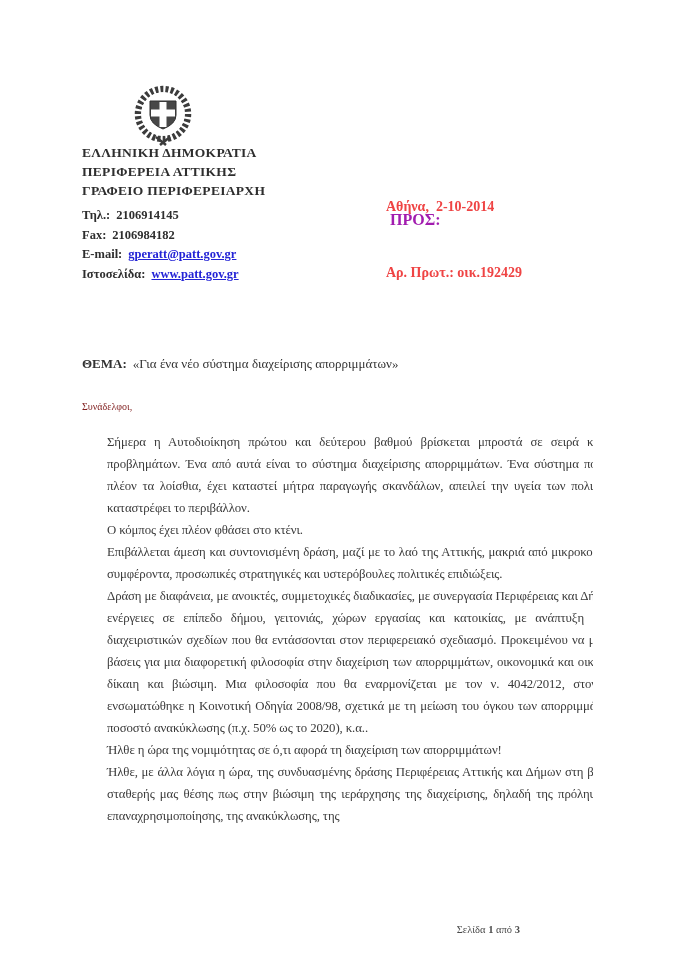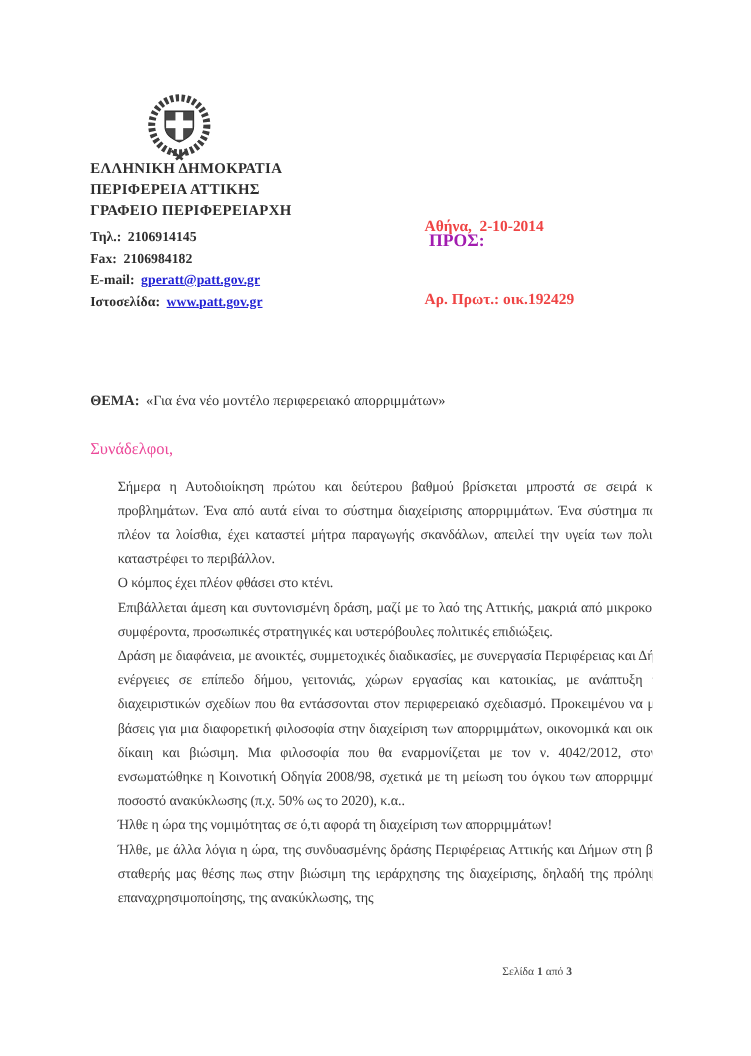--- a/index.html
+++ b/index.html
@@ -43,31 +43,31 @@
   .recipient-block .label { font-weight:bold; }
   
   .subject-line {
     position:absolute; left:82px; top:356px;
     font-size:13px; color:#333; white-space:nowrap;
   }
   .subject-line .label { font-weight:bold; margin-right:6px; }
   
   .greeting {
     position:absolute; left:82px; top:401px;
-    font-size:15px; color:#ec4899;
+    font-size:10px; color:#7f1d1d;
   }
   .body-block {
     position:absolute; left:82px; top:431px; width:527px;
     font-size:12.8px; line-height:22px; letter-spacing:-0.1px;
     text-align:justify; color:#3a3a3a;margin-left:25px;
   }
   .body-block p { margin:0; }
   
   .footer {
-    position:absolute; right:73px; top:878px;
+    position:absolute; right:73px; top:924px;
     font-size:10.5px; color:#4a4a4a;
   }
   .footer .num { font-weight:bold; }
 </style>
 </head>
 <body>
 
 <div class="page">
 
   <div class="emblem">
@@ -110,21 +110,21 @@
     <div class="contact-row">
       <span class="label">Ιστοσελίδα:</span><a href="#">www.patt.gov.gr</a>
     </div>
   </div>
 
   <div class="recipient-block">
     <div class="label">ΠΡΟΣ:</div>
   </div>
 
   <div class="subject-line">
-    <span class="label">ΘΕΜΑ:</span><span>«Για ένα νέο μοντέλο περιφερειακό απορριμμάτων»</span>
+    <span class="label">ΘΕΜΑ:</span><span>«Για ένα νέο σύστημα διαχείρισης απορριμμάτων»</span>
   </div>
 
   <div class="greeting">Συνάδελφοι,</div>
 
   <div class="body-block">
     <p>Σήμερα η Αυτοδιοίκηση πρώτου και δεύτερου βαθμού βρίσκεται μπροστά σε σειρά κρίσιμων προβλημάτων. Ένα από αυτά είναι το σύστημα διαχείρισης απορριμμάτων. Ένα σύστημα που πνέει πλέον τα λοίσθια, έχει καταστεί μήτρα παραγωγής σκανδάλων, απειλεί την υγεία των πολιτών και καταστρέφει το περιβάλλον.</p>
     <p>Ο κόμπος έχει πλέον φθάσει στο κτένι.</p>
     <p>Επιβάλλεται άμεση και συντονισμένη δράση, μαζί με το λαό της Αττικής, μακριά από μικροκομματικά συμφέροντα, προσωπικές στρατηγικές και υστερόβουλες πολιτικές επιδιώξεις.</p>
     <p>Δράση με διαφάνεια, με ανοικτές, συμμετοχικές διαδικασίες, με συνεργασία Περιφέρειας και Δήμων, με ενέργειες σε επίπεδο δήμου, γειτονιάς, χώρων εργασίας και κατοικίας, με ανάπτυξη τοπικών διαχειριστικών σχεδίων που θα εντάσσονται στον περιφερειακό σχεδιασμό. Προκειμένου να μπουν οι βάσεις για μια διαφορετική φιλοσοφία στην διαχείριση των απορριμμάτων, οικονομικά και οικολογικά δίκαιη και βιώσιμη. Μια φιλοσοφία που θα εναρμονίζεται με τον ν. 4042/2012, στον οποίο ενσωματώθηκε η Κοινοτική Οδηγία 2008/98, σχετικά με τη μείωση του όγκου των απορριμμάτων, το ποσοστό ανακύκλωσης (π.χ. 50% ως το 2020), κ.α..</p>
     <p>Ήλθε η ώρα της νομιμότητας σε ό,τι αφορά τη διαχείριση των απορριμμάτων!</p>

